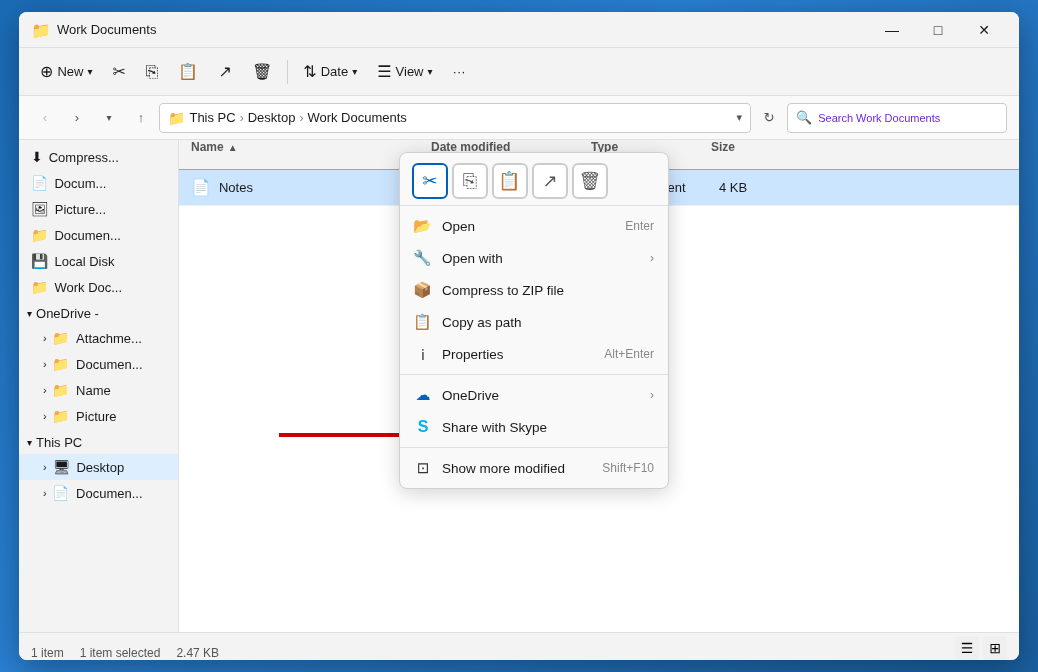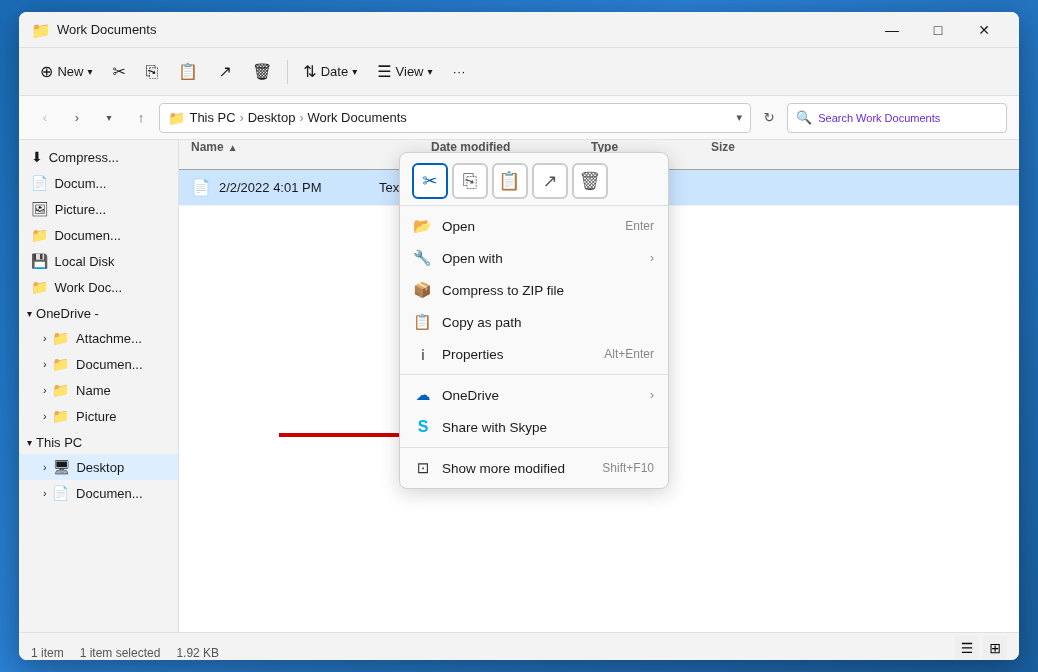--- a/index.html
+++ b/index.html
@@ -524,20 +524,21 @@
         <div class="col-name">
           <span>Name</span>
           <span style="font-size:10px">▲</span>
         </div>
         <div class="col-date">Date modified</div>
         <div class="col-type">Type</div>
         <div class="col-size">Size</div>
       </div>
       <div class="file-row">
         <span class="file-icon">📄</span>
+        <span class="col-name" style="width:220px">Notes</span>
         <span class="col-date">2/2/2022 4:01 PM</span>
         <span class="col-type">Text Document</span>
         <span class="col-size">4 KB</span>
       </div>
 
       <div class="context-menu-overlay">
 
         <div class="arrow-indicator">
           <div class="arrow-line"></div>
           <div class="arrow-head"></div>
@@ -618,19 +619,19 @@
             <span class="cm-item-shortcut">Shift+F10</span>
           </div>
         </div>
       </div>
     </div>
   </div>
 
   <div class="status-bar">
     <span>1 item</span>
     <span>1 item selected</span>
-    <span>1.92 KB</span>
+    <span>2.47 KB</span>
     <div class="status-bar-right">
       <button class="view-btn">☰</button>
       <button class="view-btn">⊞</button>
     </div>
   </div>
 </div>
 
 </body></html>

